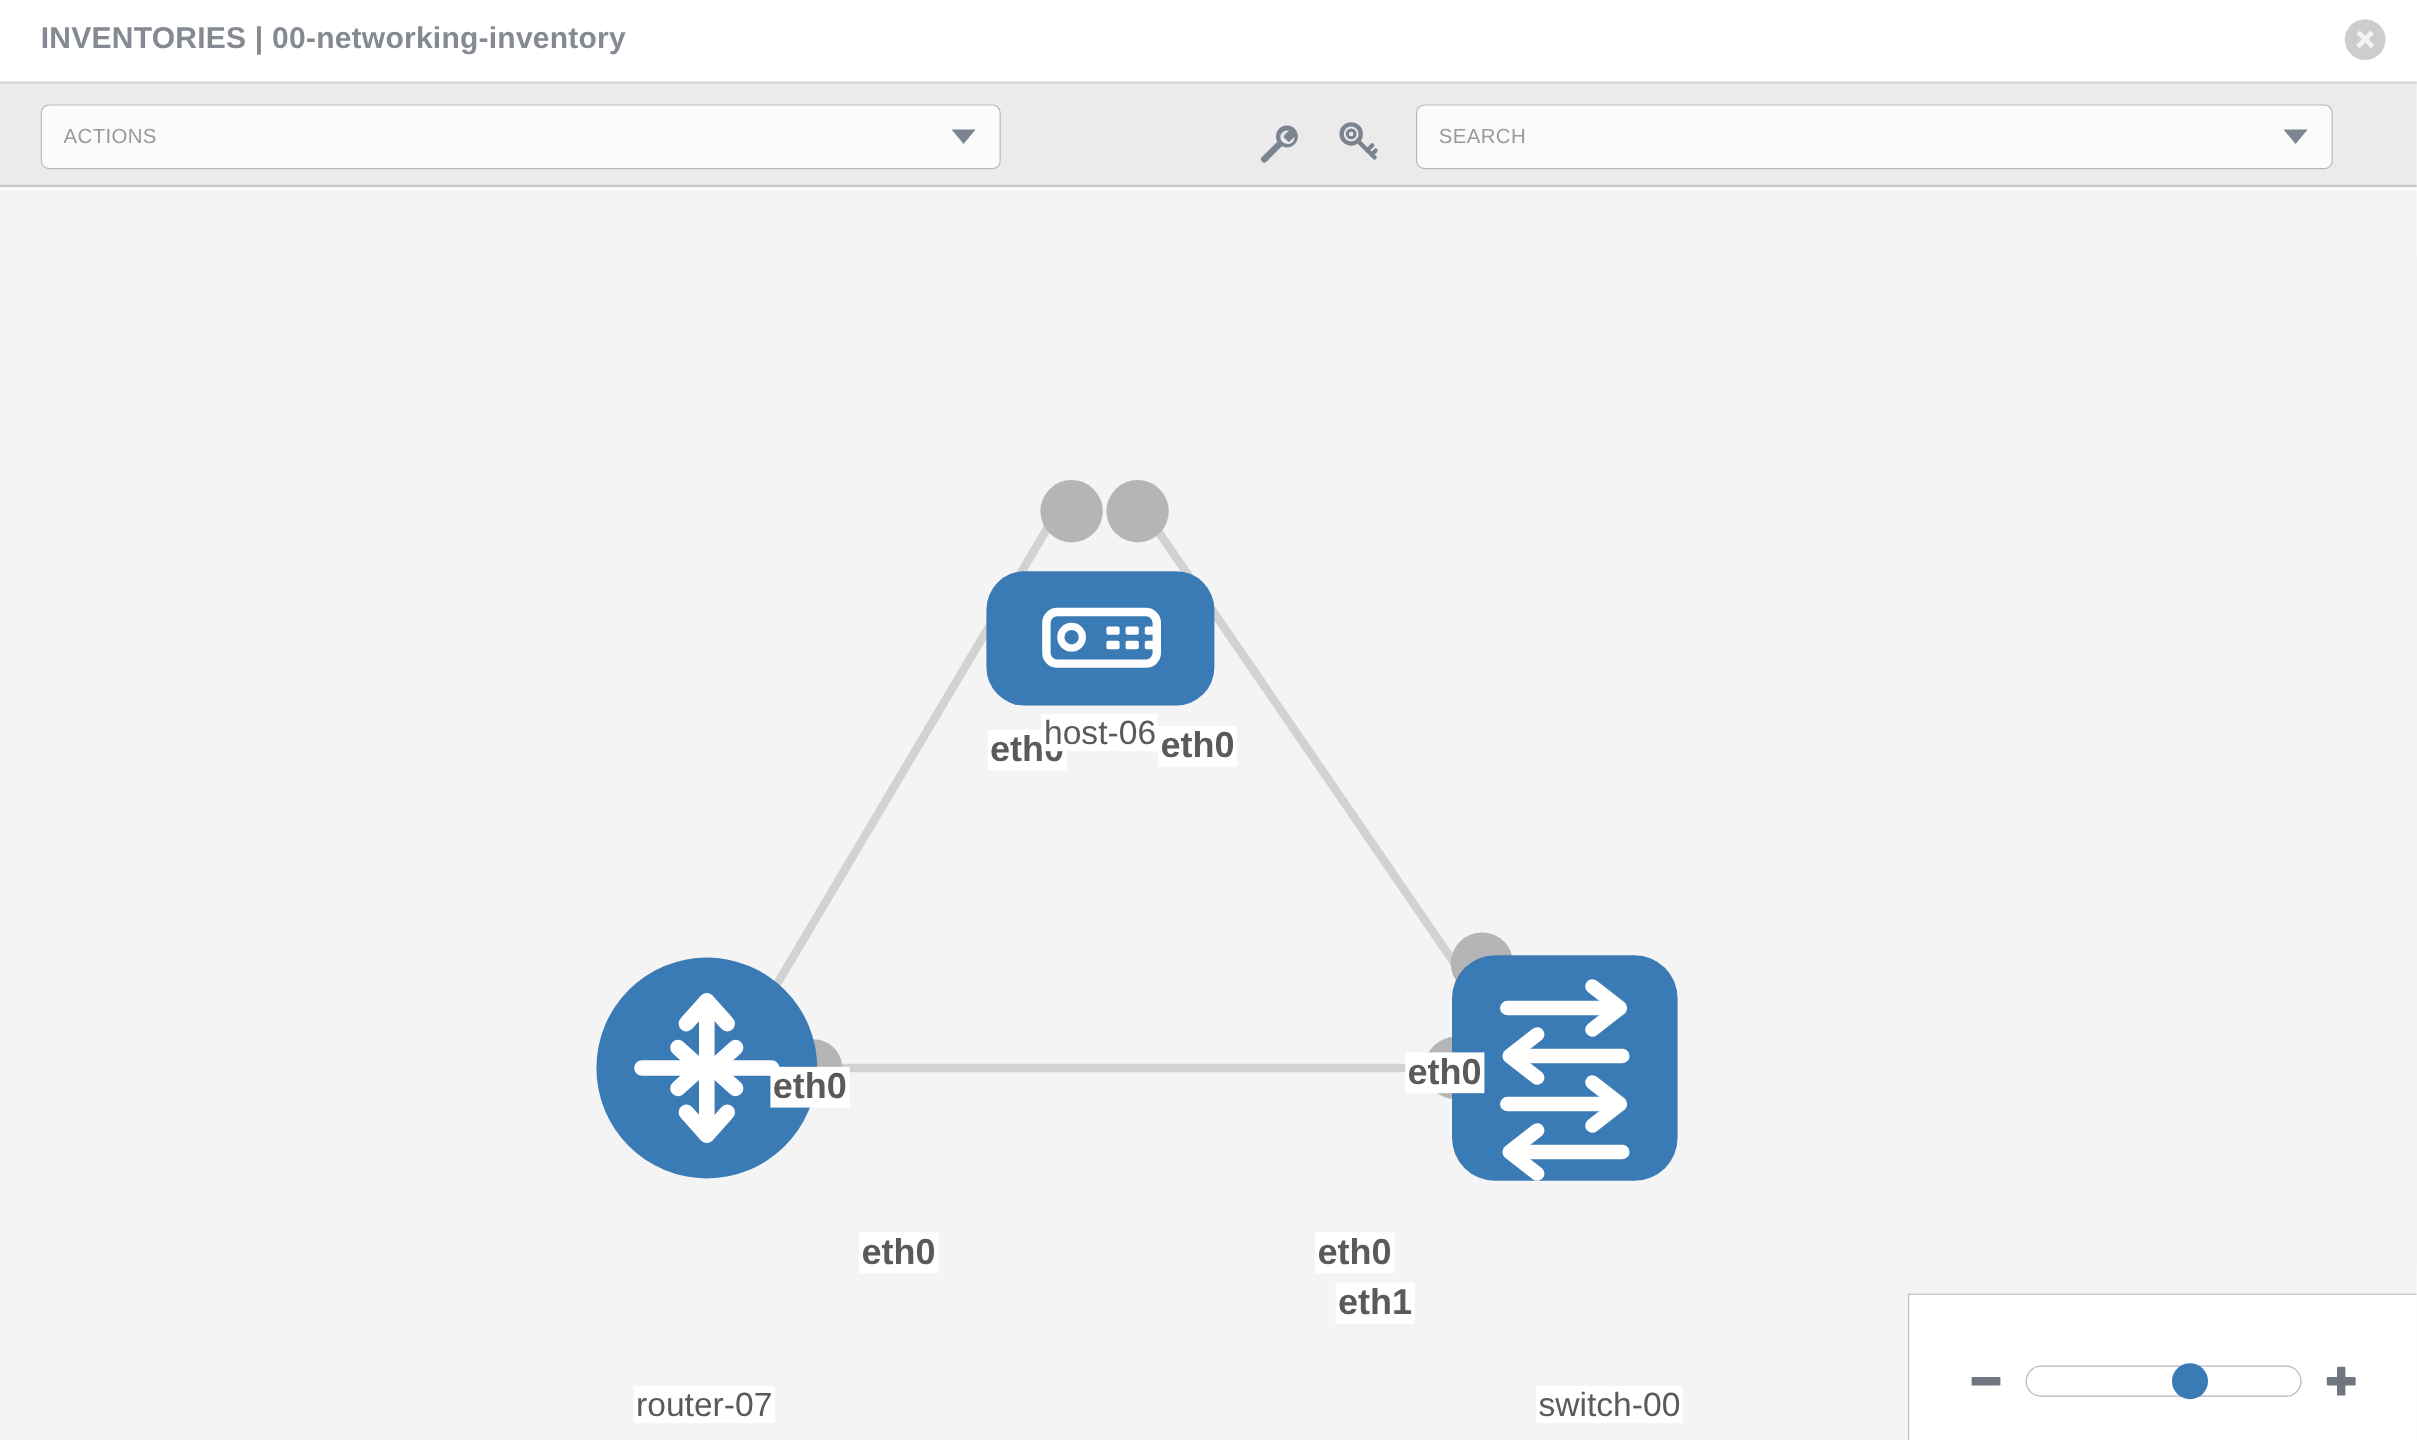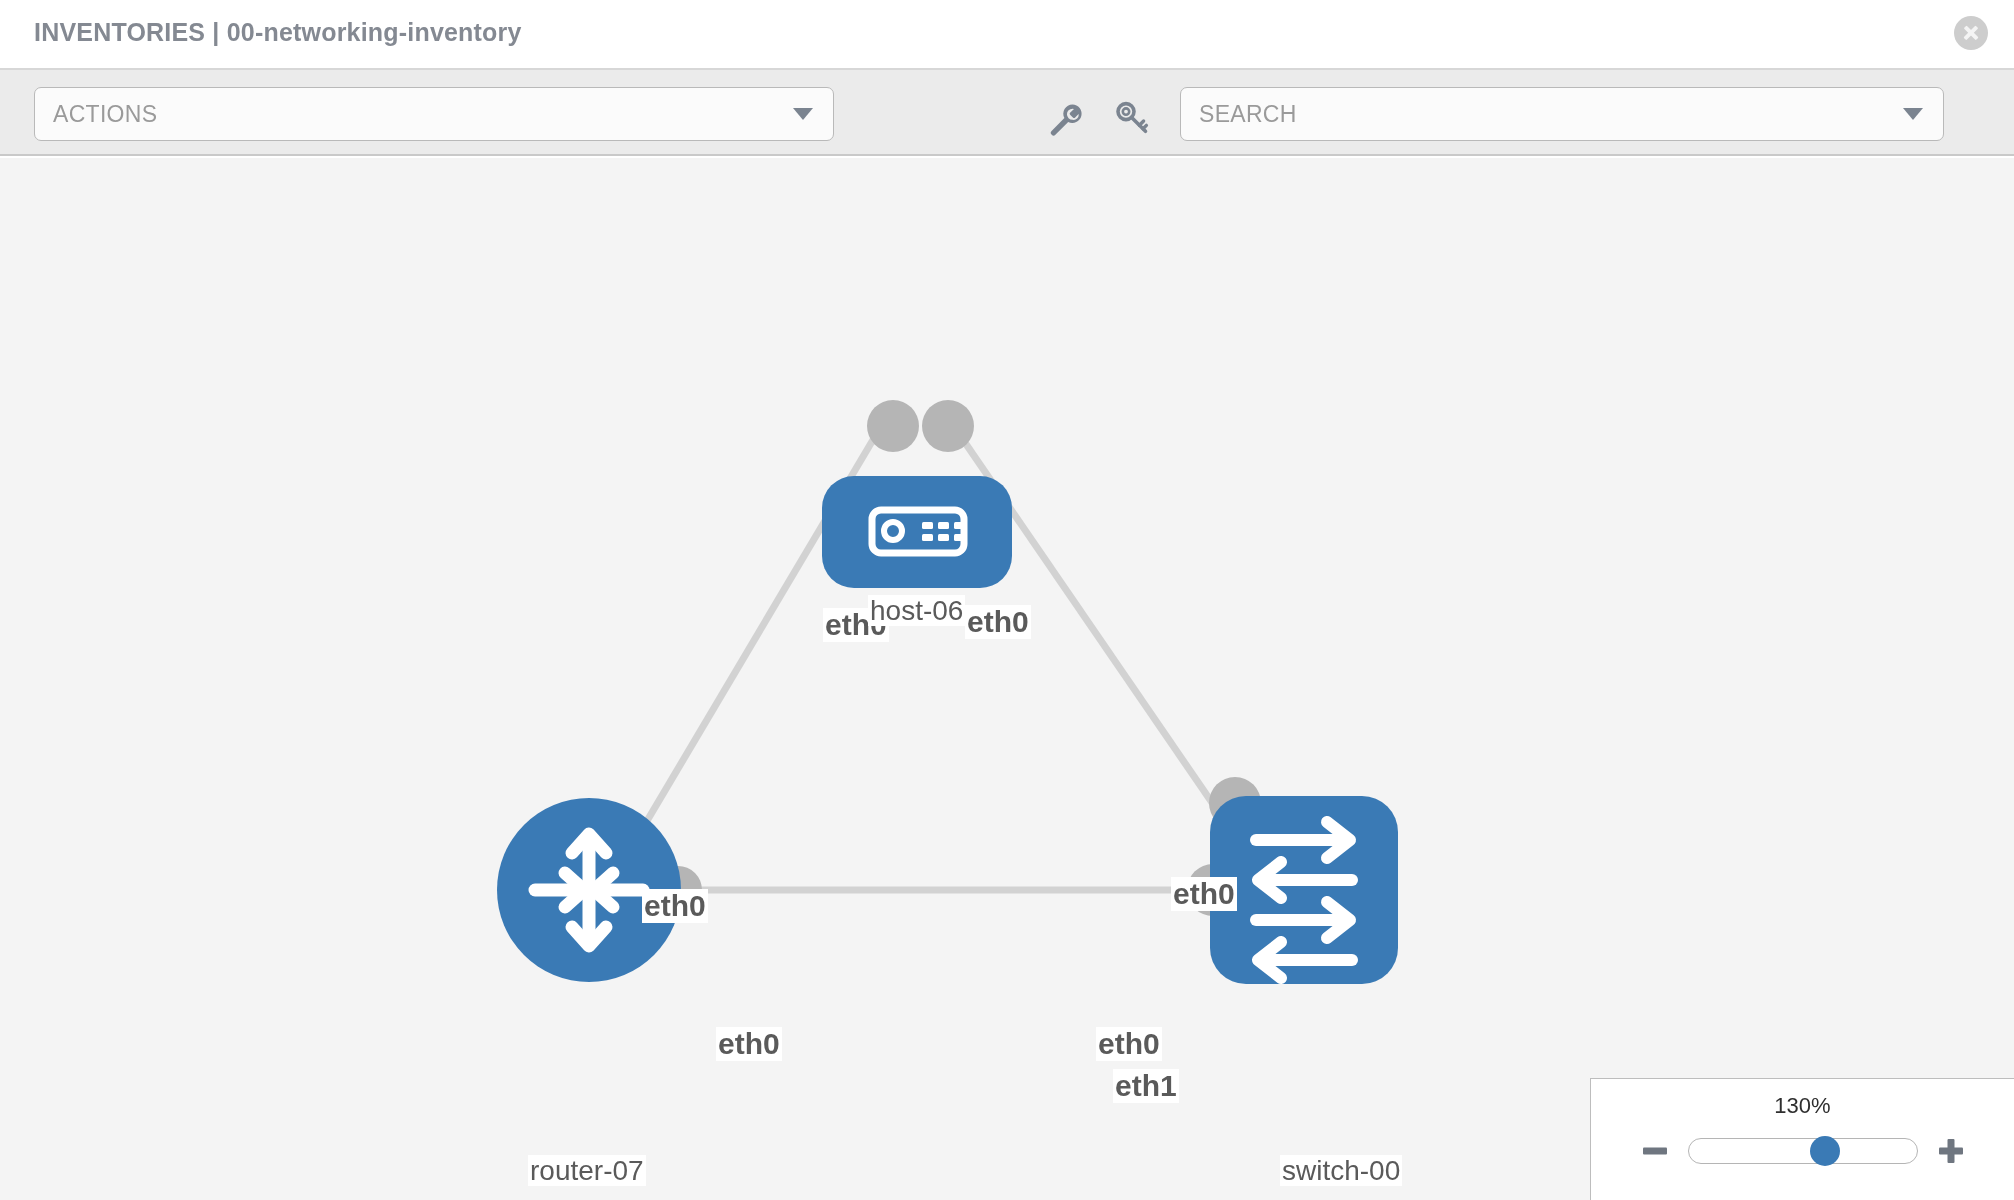--- a/index.html
+++ b/index.html
@@ -53,21 +53,21 @@
     background: #fbfbfb;
     border: 1.5px solid #b9b9b9;
     border-radius: 7px;
     cursor: pointer;
   }
   .dropdown.actions { left: 34px; top: 17px; width: 800px; }
   .dropdown.search  { left: 1180px; top: 17px; width: 764px; }
   .dropdown-label {
     position: absolute; left: 18px; top: 50%;
     transform: translateY(-50%);
-    font-size: 23px; color: #9a9a9a;
+    font-size: 17px; color: #9a9a9a;
     letter-spacing: 0.3px;
     white-space: nowrap;
   }
   .dd-caret {
     position: absolute; right: 20px; top: 50%;
     transform: translateY(-50%);
     width: 0; height: 0;
     border-left: 10px solid transparent;
     border-right: 10px solid transparent;
     border-top: 12px solid #7b8490;
@@ -271,21 +271,20 @@
     <div class="edge-label" style="left:642px; top:731px;">eth0</div>
     <div class="edge-label" style="left:716px; top:869px;">eth0</div>
     <div class="node-label" style="left:528px; top:997px;">router-07</div>
 
     <div class="edge-label" style="left:1171px; top:719px;">eth0</div>
     <div class="edge-label" style="left:1096px; top:869px;">eth0</div>
     <div class="edge-label" style="left:1113px; top:911px;">eth1</div>
     <div class="node-label" style="left:1243px; top:997px;margin-left:37px;">switch-00</div>
 
     <div class="zoom-widget">
-      <div class="zoom-value">130%</div>
       <div class="zoom-row">
         <div class="zoom-minus"></div>
         <div class="zoom-track">
           <div class="zoom-thumb" id="zoom-thumb" style="left: 60%;"></div>
         </div>
         <div class="zoom-plus"></div>
       </div>
     </div>
 
   </div>

